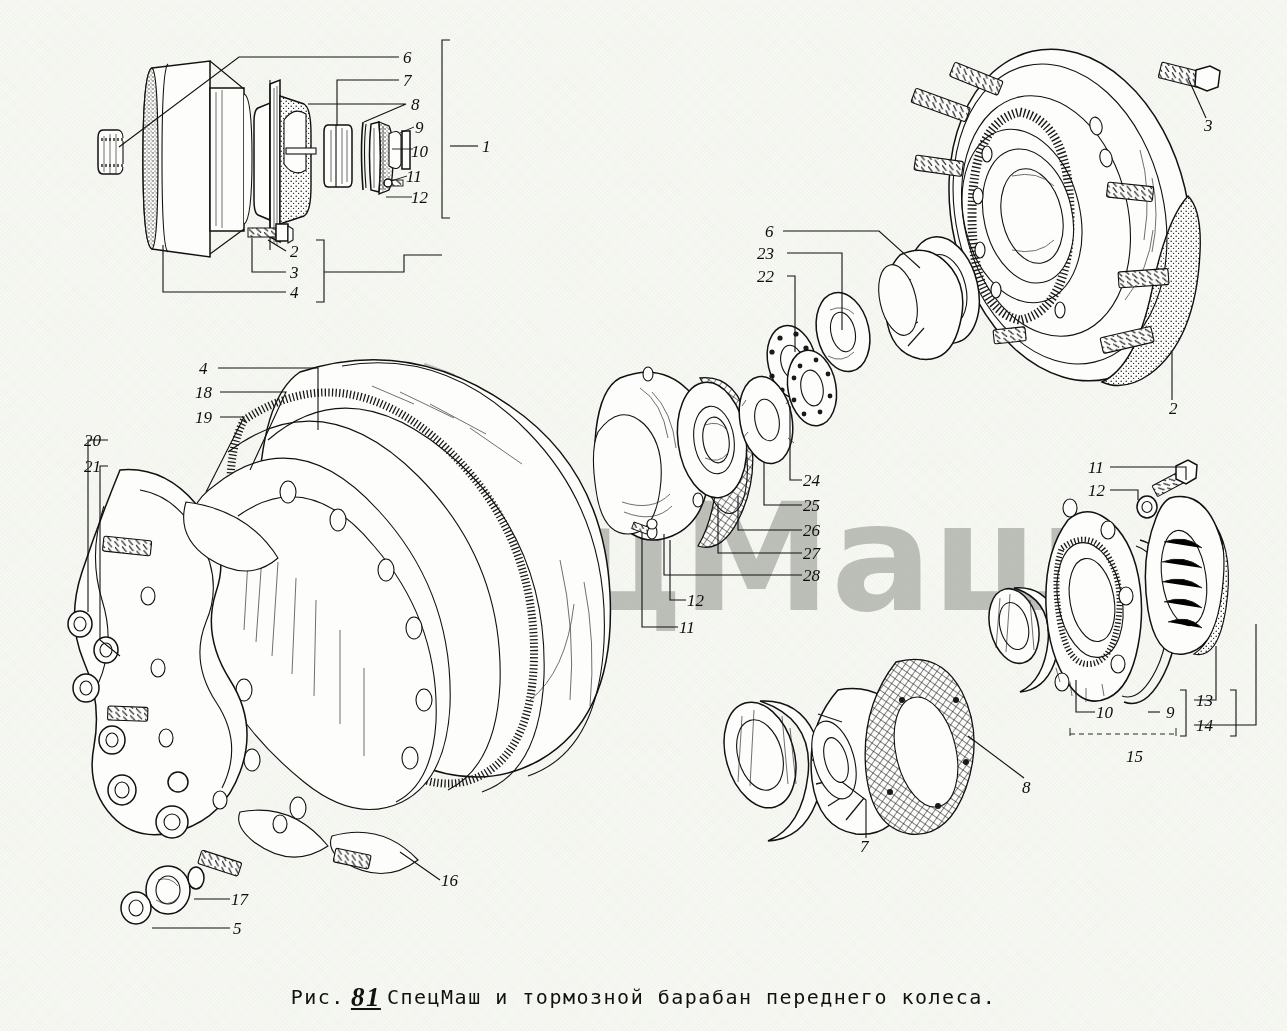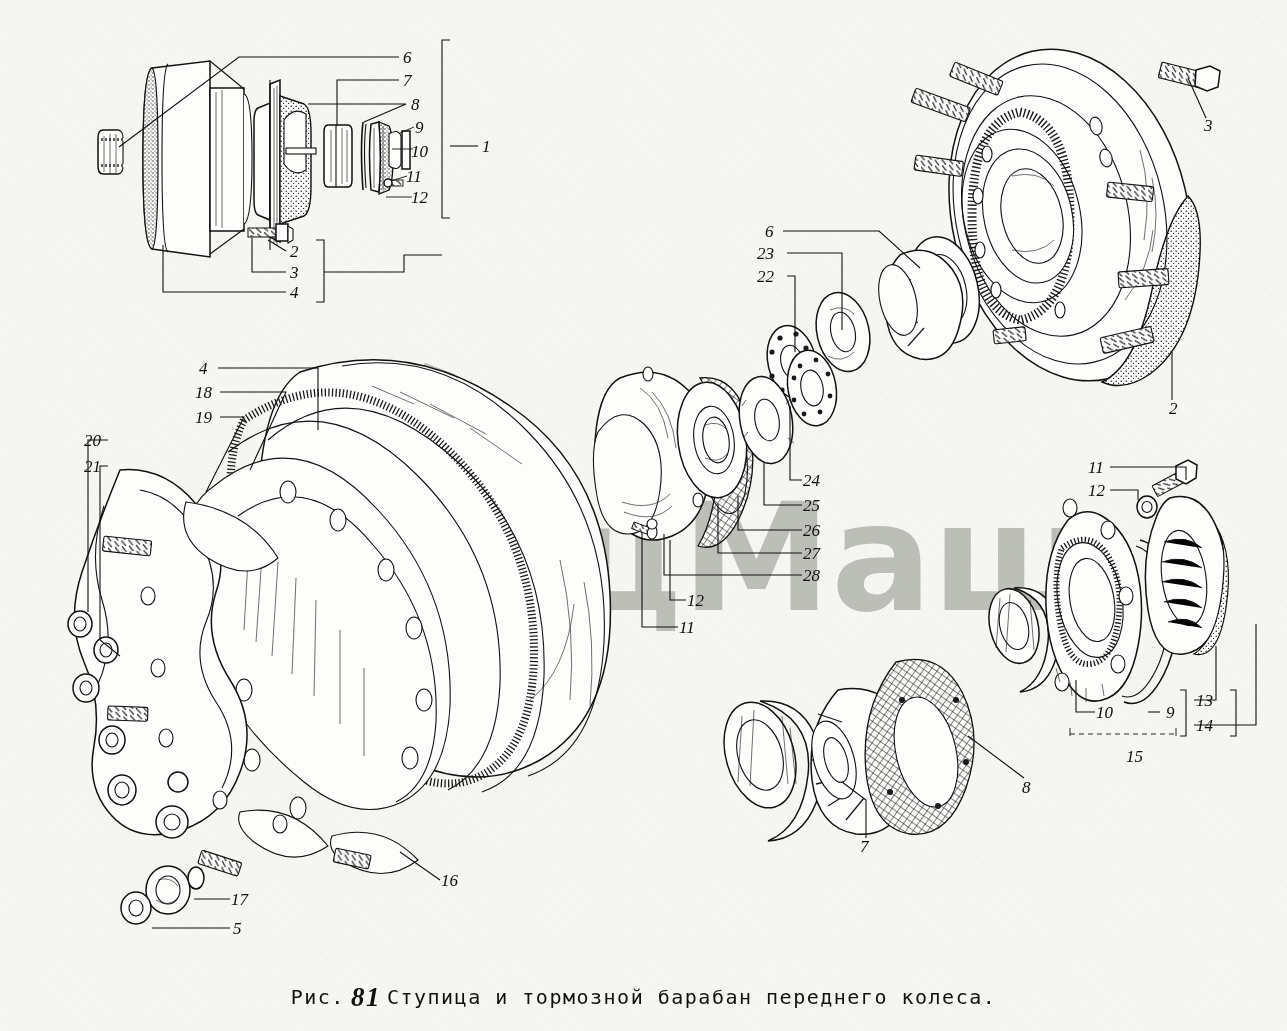--- a/index.html
+++ b/index.html
@@ -28,21 +28,21 @@
     z-index:4;
   }
   .cap-txt{
     font-family:"DejaVu Sans Mono", monospace;
     font-size:20px;letter-spacing:1.5px;color:#111;
     white-space:nowrap;
   }
   .cap-num{
     font-family:"Liberation Serif", serif;
     font-style:italic;font-size:27px;font-weight:bold;
-    margin:0 6px;vertical-align:-2px;
+    margin:0 6px;vertical-align:-2px;text-decoration:underline;
   }
   .num{
     font-family:"Liberation Serif", serif;
     font-style:italic;font-size:17px;fill:#0d0d0d;
   }
   .ld{stroke:#111;stroke-width:1.1;fill:none;}
   .ld.thin{stroke-width:.9;}
   .wmtxt{
     font-family:"DejaVu Sans", sans-serif;
     font-weight:bold;font-size:150px;fill:#b2b4ae;opacity:.85;
@@ -580,16 +580,16 @@
       <text class="num" x="1096" y="718">10</text>
       <text class="num" x="1166" y="718">9</text>
       <text class="num" x="1196" y="706">13</text>
       <text class="num" x="1196" y="731">14</text>
       <text class="num" x="1126" y="762">15</text>
     </g>
   </svg>
 
   <div class="cap">
     <span class="cap-txt">
-      <span>Рис.</span><span class="cap-num">81</span><span>Ступица и тормозной барабан переднего колеса.</span>
+      <span>Рис.</span><span class="cap-num">81</span><span>СпецМаш и тормозной барабан переднего колеса.</span>
     </span>
   </div>
 </div>
 
 </body></html>

